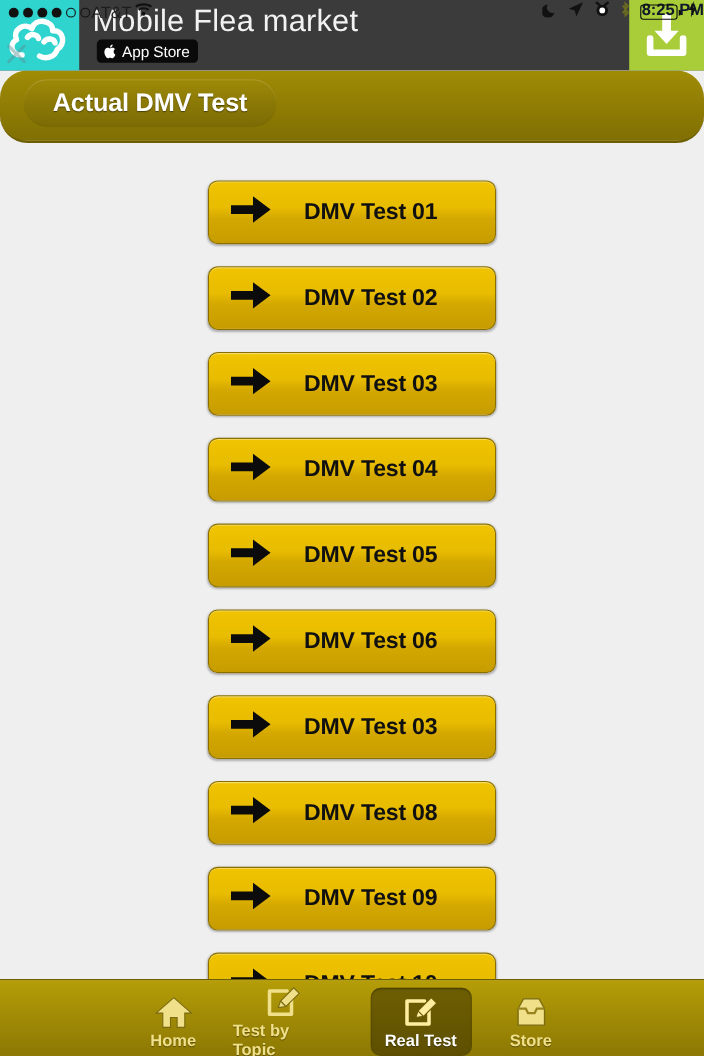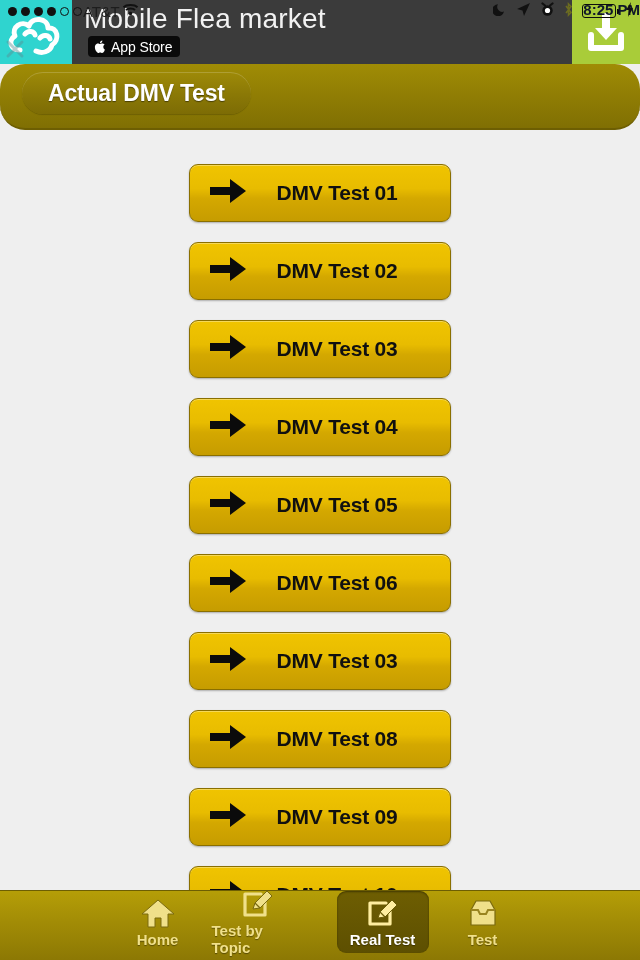--- a/index.html
+++ b/index.html
@@ -225,21 +225,21 @@
   
   .tabbar {
     position: absolute;
     left: 0; bottom: 0;
     width: 640px;
     height: 70px;
     background: linear-gradient(to bottom, #b59e07 0%, #a28c06 45%, #8c7804 100%);
     border-top: 1px solid #6d5e02;
     z-index: 15;
     display: flex;
-    align-items: flex-start;
+    align-items: flex-end;
     justify-content: center;
     gap: 4px;
   }
   .tab {
     width: 92px;
     height: 62px;
     margin: 0 2px;
     border-radius: 9px;
     display: flex;
     flex-direction: column;
@@ -491,18 +491,18 @@
       <span class="tab-label">Real Test</span>
     </div>
 
     <div class="tab">
       <span class="tab-ico">
         <svg width="34" height="30" viewBox="0 0 34 30">
           <path d="M5 27 L5 12 L10 3 L24 3 L29 12 L29 27 Z" fill="#f0e08a" stroke="#7a6a10" stroke-width="1.2" stroke-linejoin="round"></path>
           <path d="M5 12 L12 12 L14 16 L20 16 L22 12 L29 12" fill="none" stroke="#9a8420" stroke-width="2"></path>
         </svg>
       </span>
-      <span class="tab-label">Test</span>
+      <span class="tab-label">Store</span>
     </div>
 
   </div>
 
 </div>
 
 </body></html>

